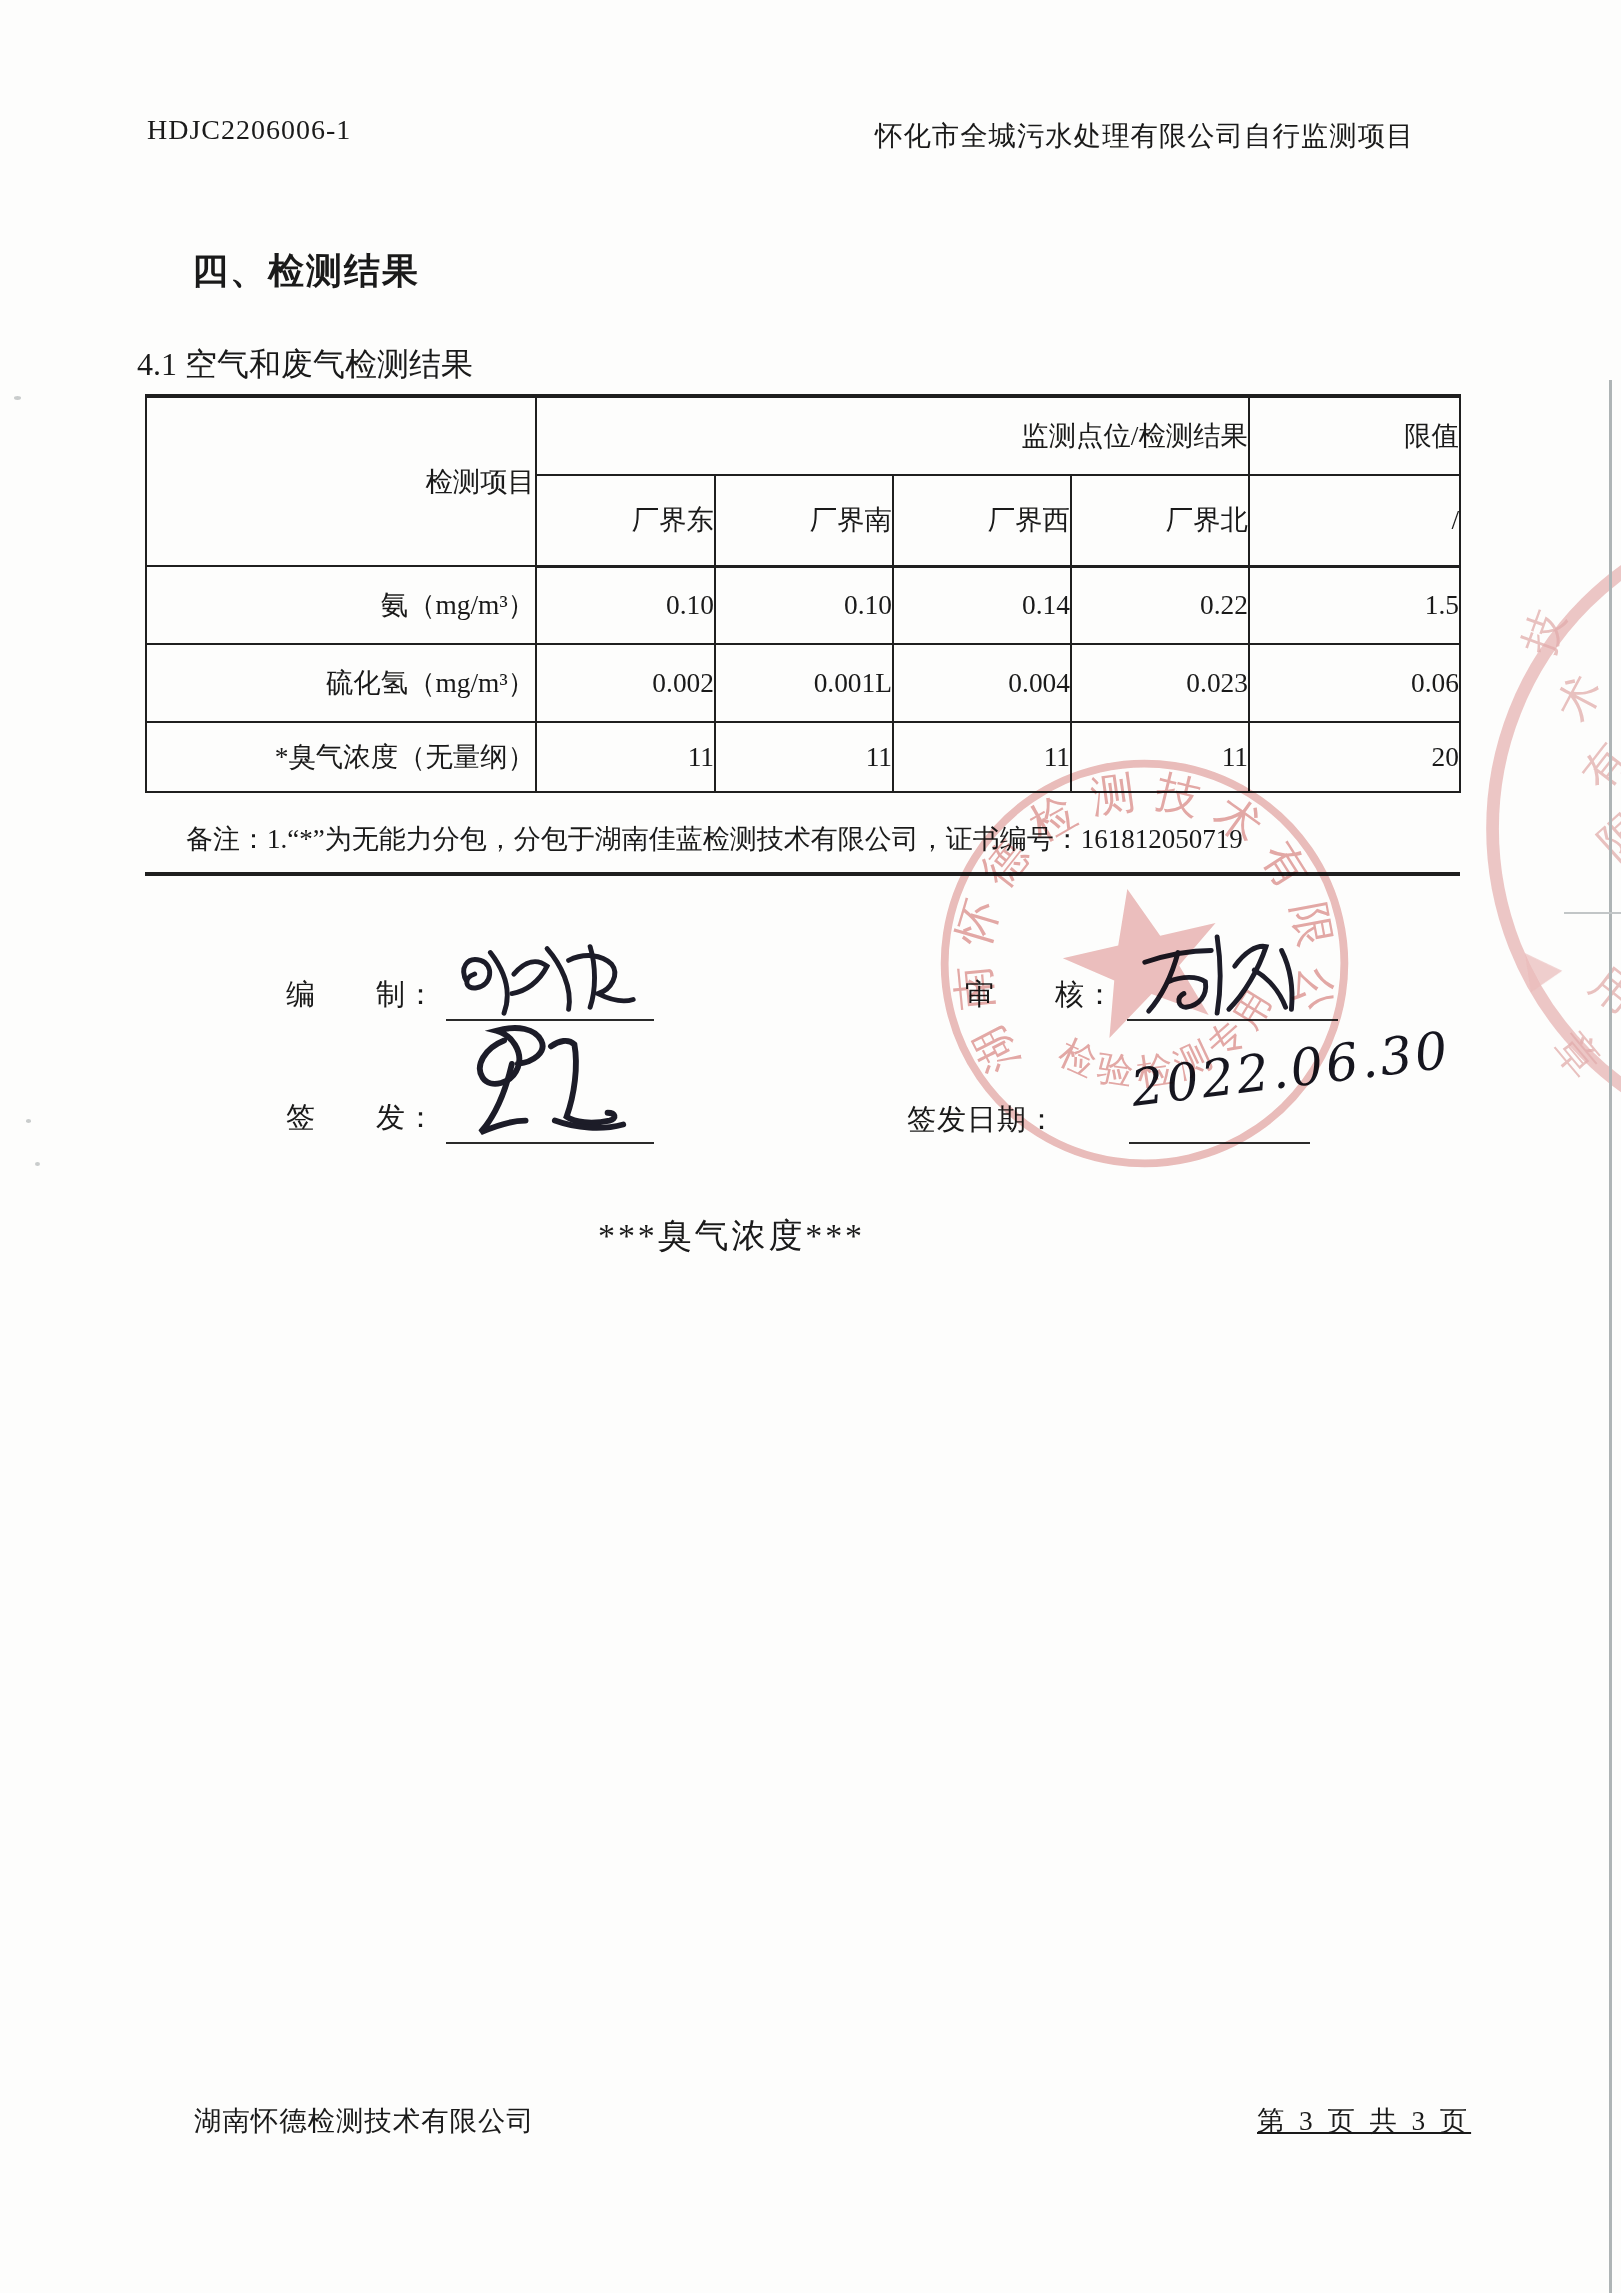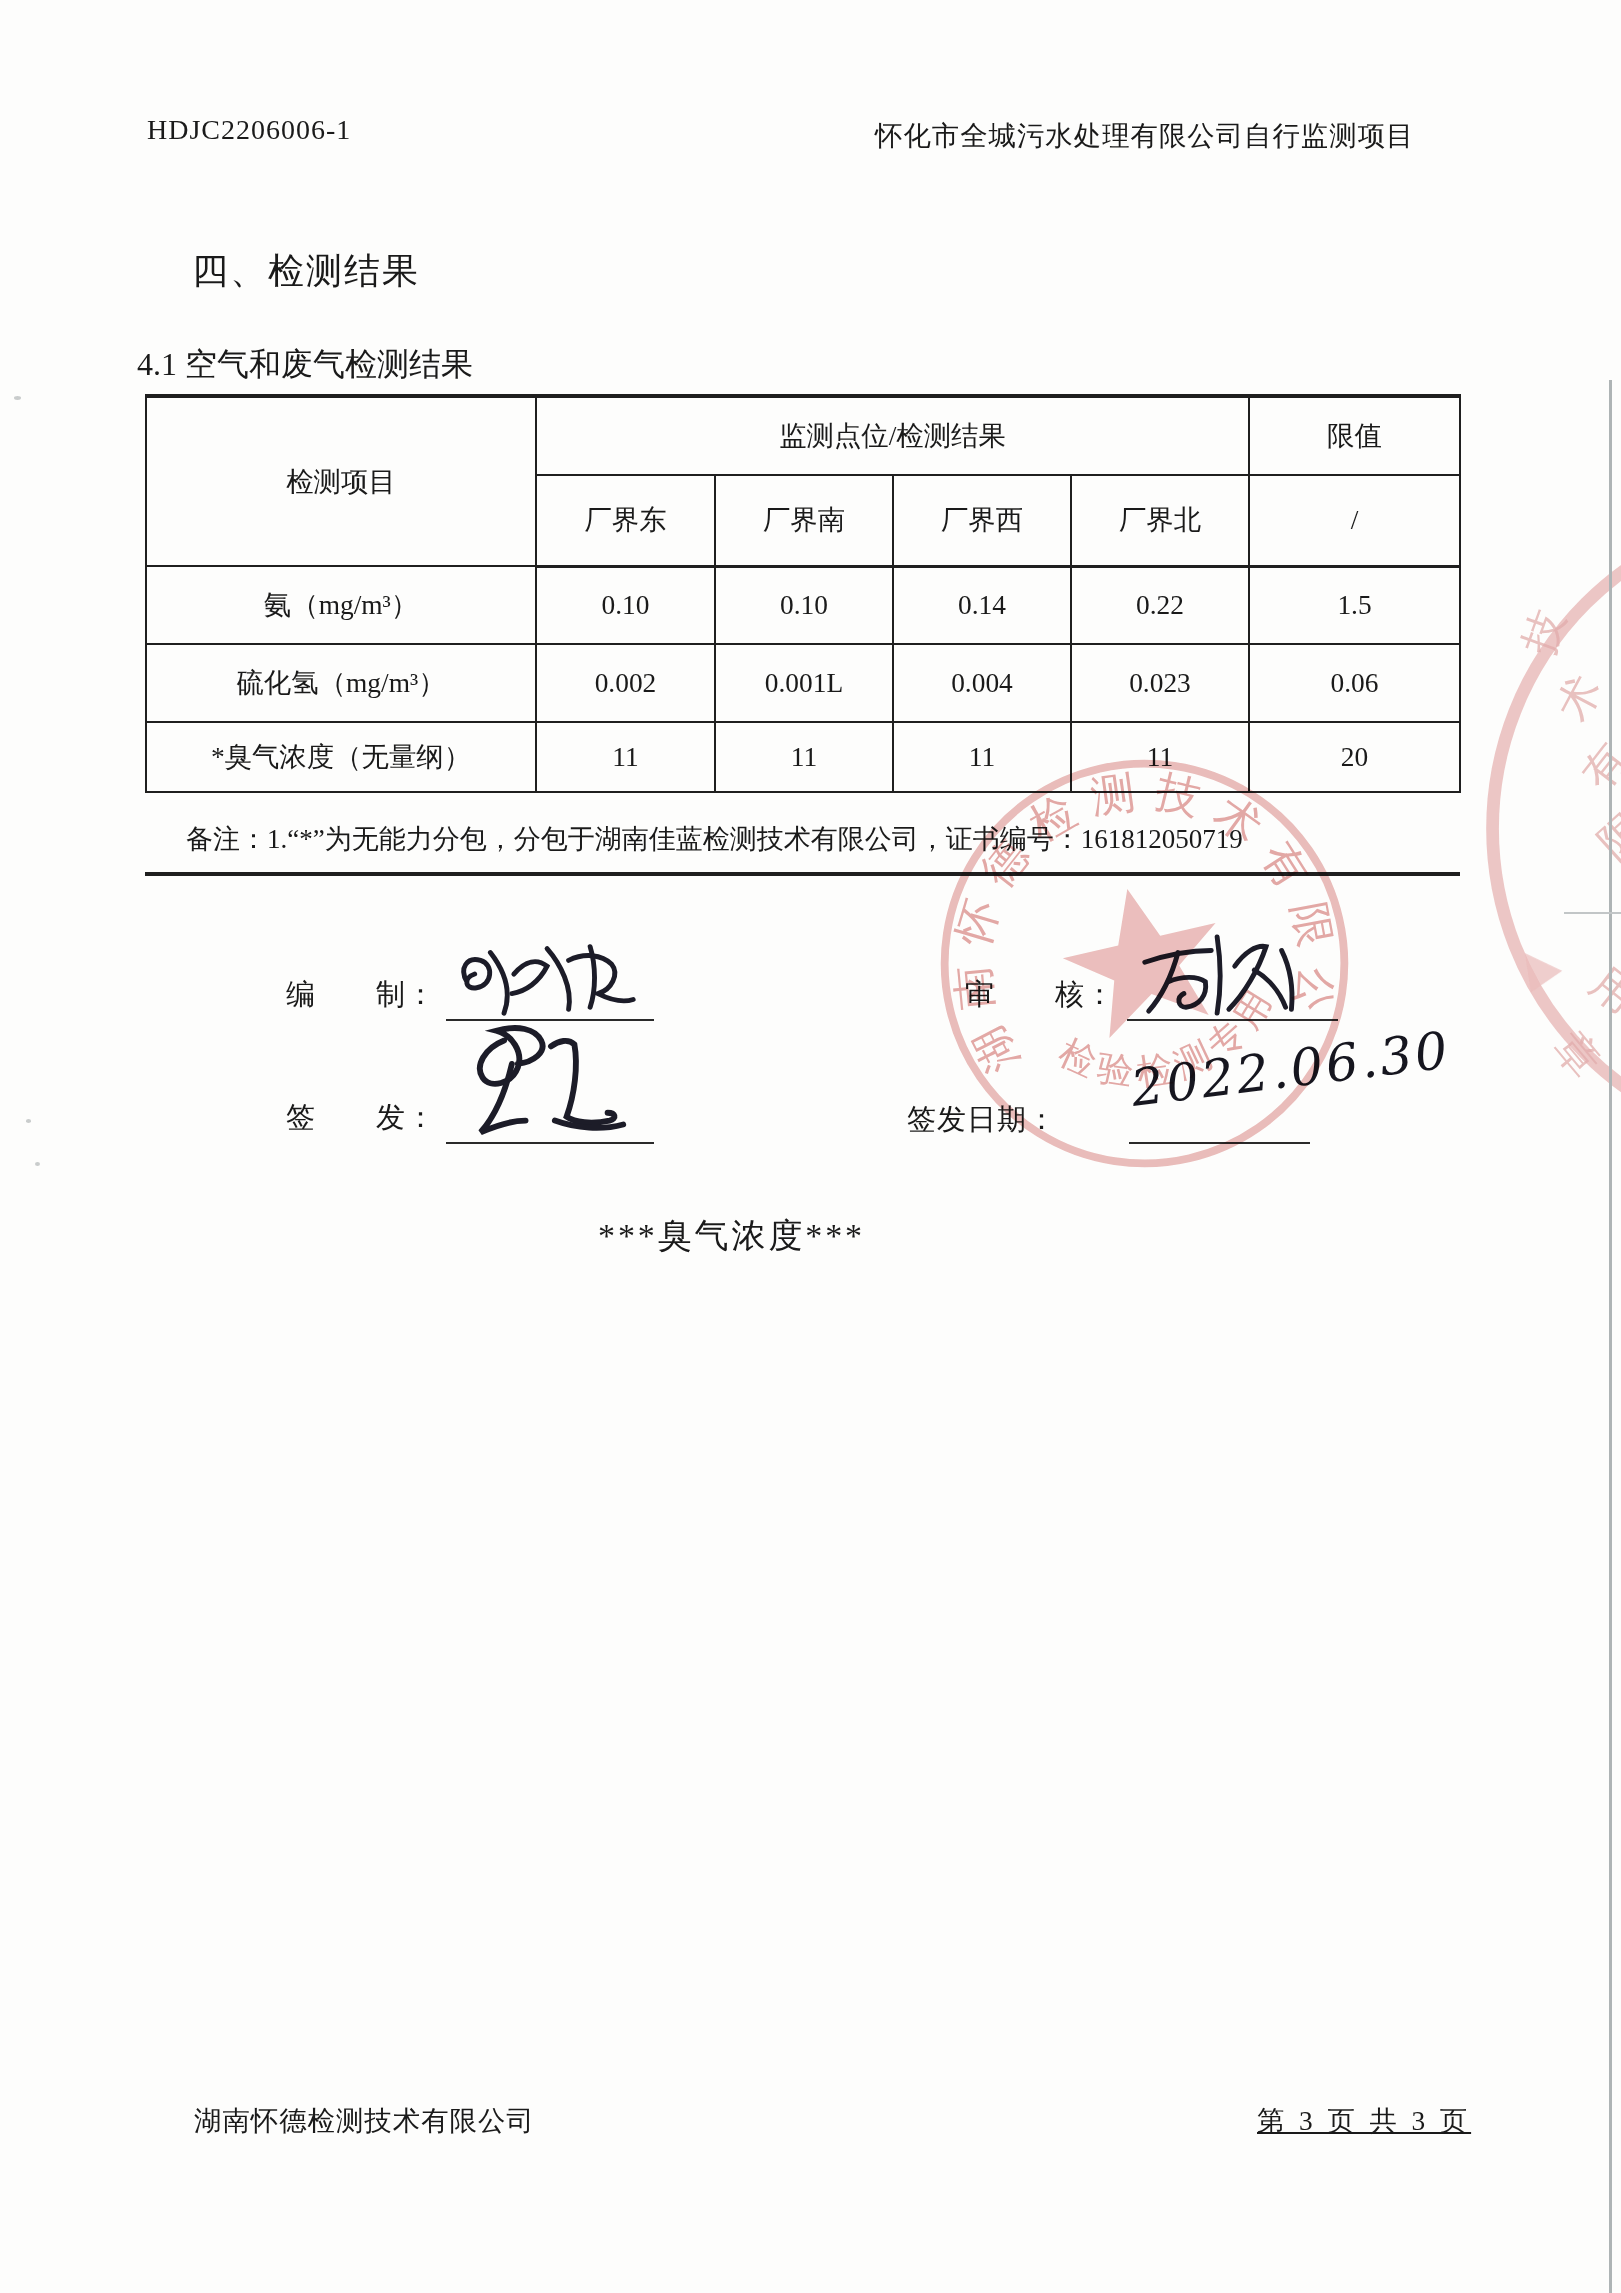--- a/index.html
+++ b/index.html
@@ -7,32 +7,32 @@
     position:relative;
     width:1621px;height:2294px;
     background:#fdfdfc;
     overflow:hidden;
     font-family:"Liberation Serif","DejaVu Serif",serif;
     color:#1a1a1a;
   }
   .abs{position:absolute;}
   .header-left{left:147px;top:114px;font-size:28px;letter-spacing:1px;}
   .header-right{left:875px;top:118px;font-size:27.4px;letter-spacing:1px;}
-  .sec-title{left:192px;top:247px;font-size:36px;font-weight:normal;letter-spacing:2px;}
+  .sec-title{left:192px;top:247px;font-size:36px;font-weight:bold;letter-spacing:2px;}
   .subsec-title{left:137px;top:343px;font-size:32px;}
 
   table.results{
     position:absolute;left:145px;top:394px;
     border-collapse:collapse;table-layout:fixed;
     width:1315px;font-size:27.4px;color:#1a1a1a;
     border-top:4.9px solid #1f1f1f;border-bottom:2.9px solid #1f1f1f;
   }
   table.results th,table.results td{
     border:2px solid #1f1f1f;
-    text-align:center;vertical-align:middle;
+    text-align:right;vertical-align:middle;
     font-weight:normal;padding:0;
   }
   tr.head1{height:79px;}
   tr.head2{height:91px;}
   tr.head2 th{border-bottom:3.9px solid #1f1f1f;}
   tr.data{height:78px;}
   tr.data td{border-bottom:2.9px solid #1f1f1f;}
   tr.data.last{height:70px;}
 
   .notes{

